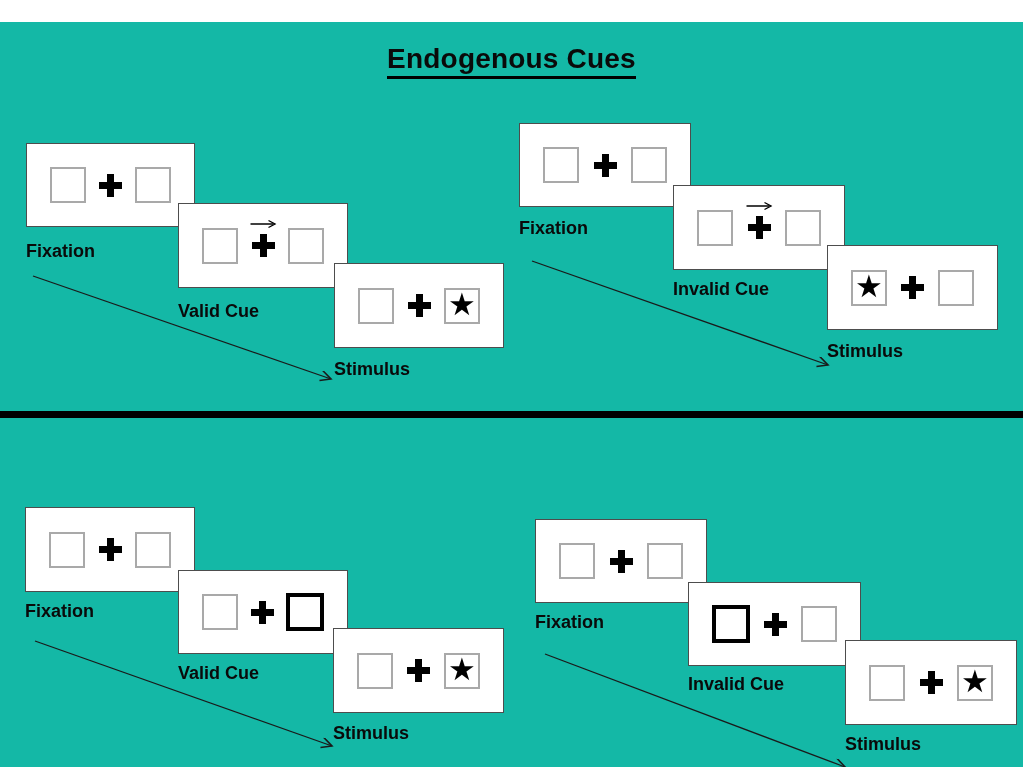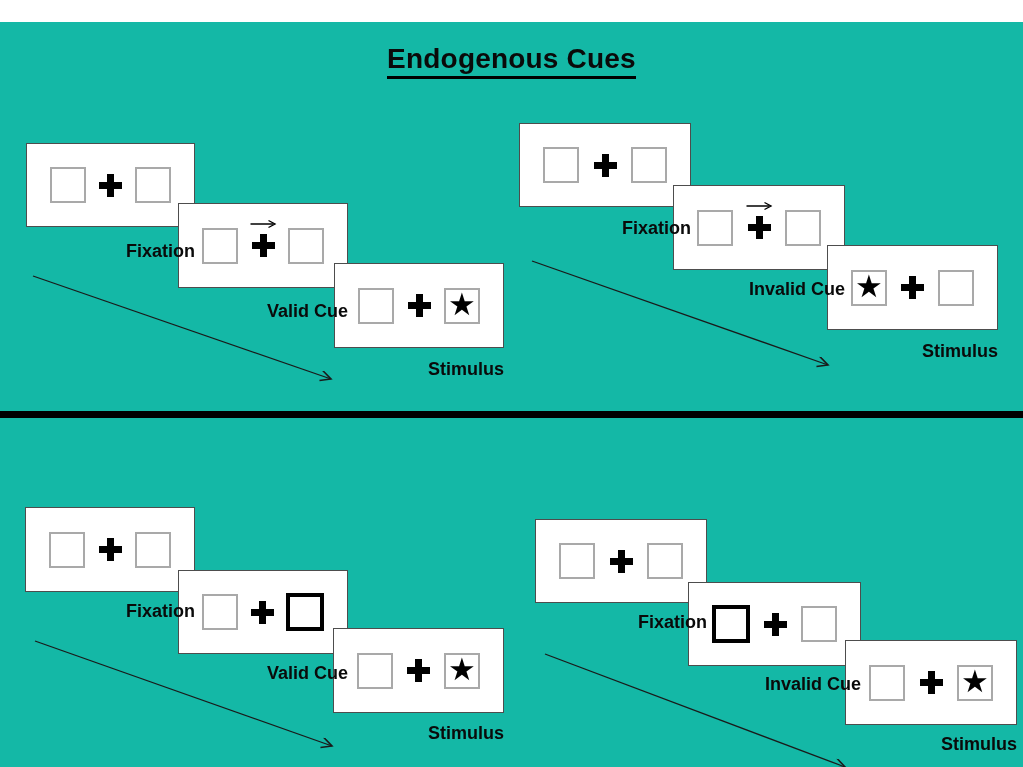--- a/index.html
+++ b/index.html
@@ -22,21 +22,21 @@
     display:flex;align-items:center;justify-content:center;
   }
   .sq.thick{width:38px;height:38px;border:4px solid #000;}
   .star{font-family:"DejaVu Sans",sans-serif;font-size:31px;line-height:1;color:#000;margin-top:-3px;}
   .cross-wrap{position:relative;width:23px;height:23px;display:flex;align-items:center;justify-content:center;}
   .cross{position:relative;width:23px;height:23px;}
   .cross::before{content:"";position:absolute;left:0;top:8px;width:23px;height:7px;background:#000;}
   .cross::after{content:"";position:absolute;left:8px;top:0;width:7px;height:23px;background:#000;}
   .cue-arrow{position:absolute;left:50%;transform:translateX(-50%);top:-15px;}
   .plabel{
-    position:absolute;text-align:right;font-weight:bold;font-size:18px;line-height:20px;color:#0a0a0a;
+    position:absolute;text-align:left;font-weight:bold;font-size:18px;line-height:20px;color:#0a0a0a;
   }
   .tarrow{position:absolute;overflow:visible;}
 </style>
 </head>
 <body>
 
 <div class="stage">
 
   <div class="title-row" style="top:20px">
     <span class="title">Endogenous Cues</span>

